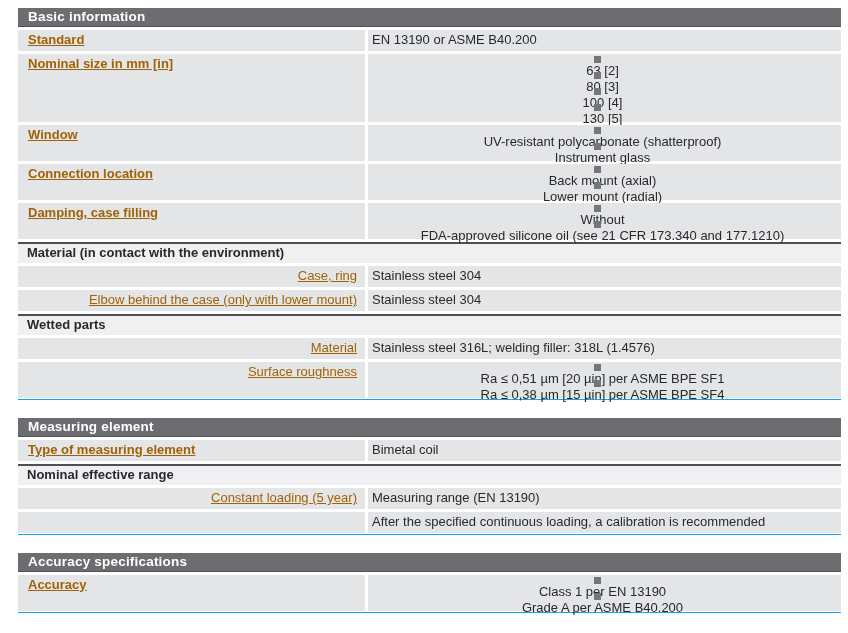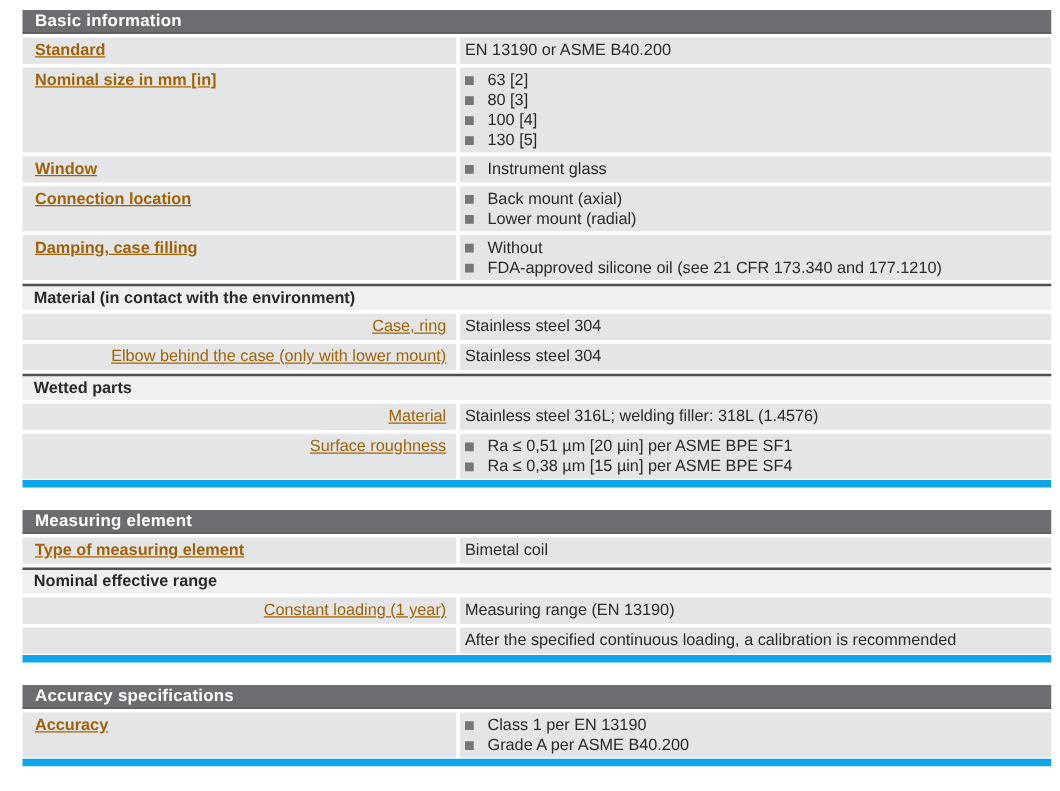--- a/index.html
+++ b/index.html
@@ -11,21 +11,21 @@
     overflow: hidden;
     font-family: "Liberation Sans", "DejaVu Sans", sans-serif;
     -webkit-font-smoothing: antialiased;
   }
   .page {
     padding: 8px 0 0 18px;
     width: 823px;
   }
   .spec-table {
     width: 823px;
-    border-bottom: 6px solid #0ea5e9;
+    border-bottom: 1px solid #0ea5e9;
     padding-bottom: 1px;
   }
   .spec-table + .spec-table {
     margin-top: 18px;
   }
   .section-header {
     background: #6c6d70;
     color: #ffffff;
     font-weight: bold;
     font-size: 13.5px;
@@ -78,20 +78,21 @@
   }
   .cell-value.has-bullets {
     padding-top: 2px;
     padding-bottom: 2px;
   }
   .bullet-line {
     display: flex;
     align-items: center;
     height: 16px;
     line-height: 16px;
+    flex-direction: column;
   }
   .bullet {
     display: inline-block;
     width: 7px;
     height: 7px;
     background: #747679;
     margin-right: 11px;
     flex: 0 0 7px;
   }
 </style>
@@ -125,20 +126,24 @@
               <span class="bullet"></span>
               <span>130 [5]</span>
             </div>
           </div>
         </div>
         <div class="row">
           <div class="cell-label">Window</div>
           <div class="cell-value has-bullets">
             <div class="bullet-line">
               <span class="bullet"></span>
+              <span>UV-resistant polycarbonate (shatterproof)</span>
+            </div>
+            <div class="bullet-line">
+              <span class="bullet"></span>
               <span>Instrument glass</span>
             </div>
           </div>
         </div>
         <div class="row">
           <div class="cell-label">Connection location</div>
           <div class="cell-value has-bullets">
             <div class="bullet-line">
               <span class="bullet"></span>
               <span>Back mount (axial)</span>
@@ -191,21 +196,21 @@
         </div>
       </div>
       <div class="spec-table">
         <div class="section-header">Measuring element</div>
         <div class="row">
           <div class="cell-label">Type of measuring element</div>
           <div class="cell-value"><span>Bimetal coil</span></div>
         </div>
         <div class="row-subheader">Nominal effective range</div>
         <div class="row">
-          <div class="cell-label indent">Constant loading (1 year)</div>
+          <div class="cell-label indent">Constant loading (5 year)</div>
           <div class="cell-value"><span>Measuring range (EN 13190)</span></div>
         </div>
         <div class="row">
           <div class="cell-label indent"></div>
           <div class="cell-value"><span>After the specified continuous loading, a calibration is recommended</span></div>
         </div>
       </div>
       <div class="spec-table">
         <div class="section-header">Accuracy specifications</div>
         <div class="row">

